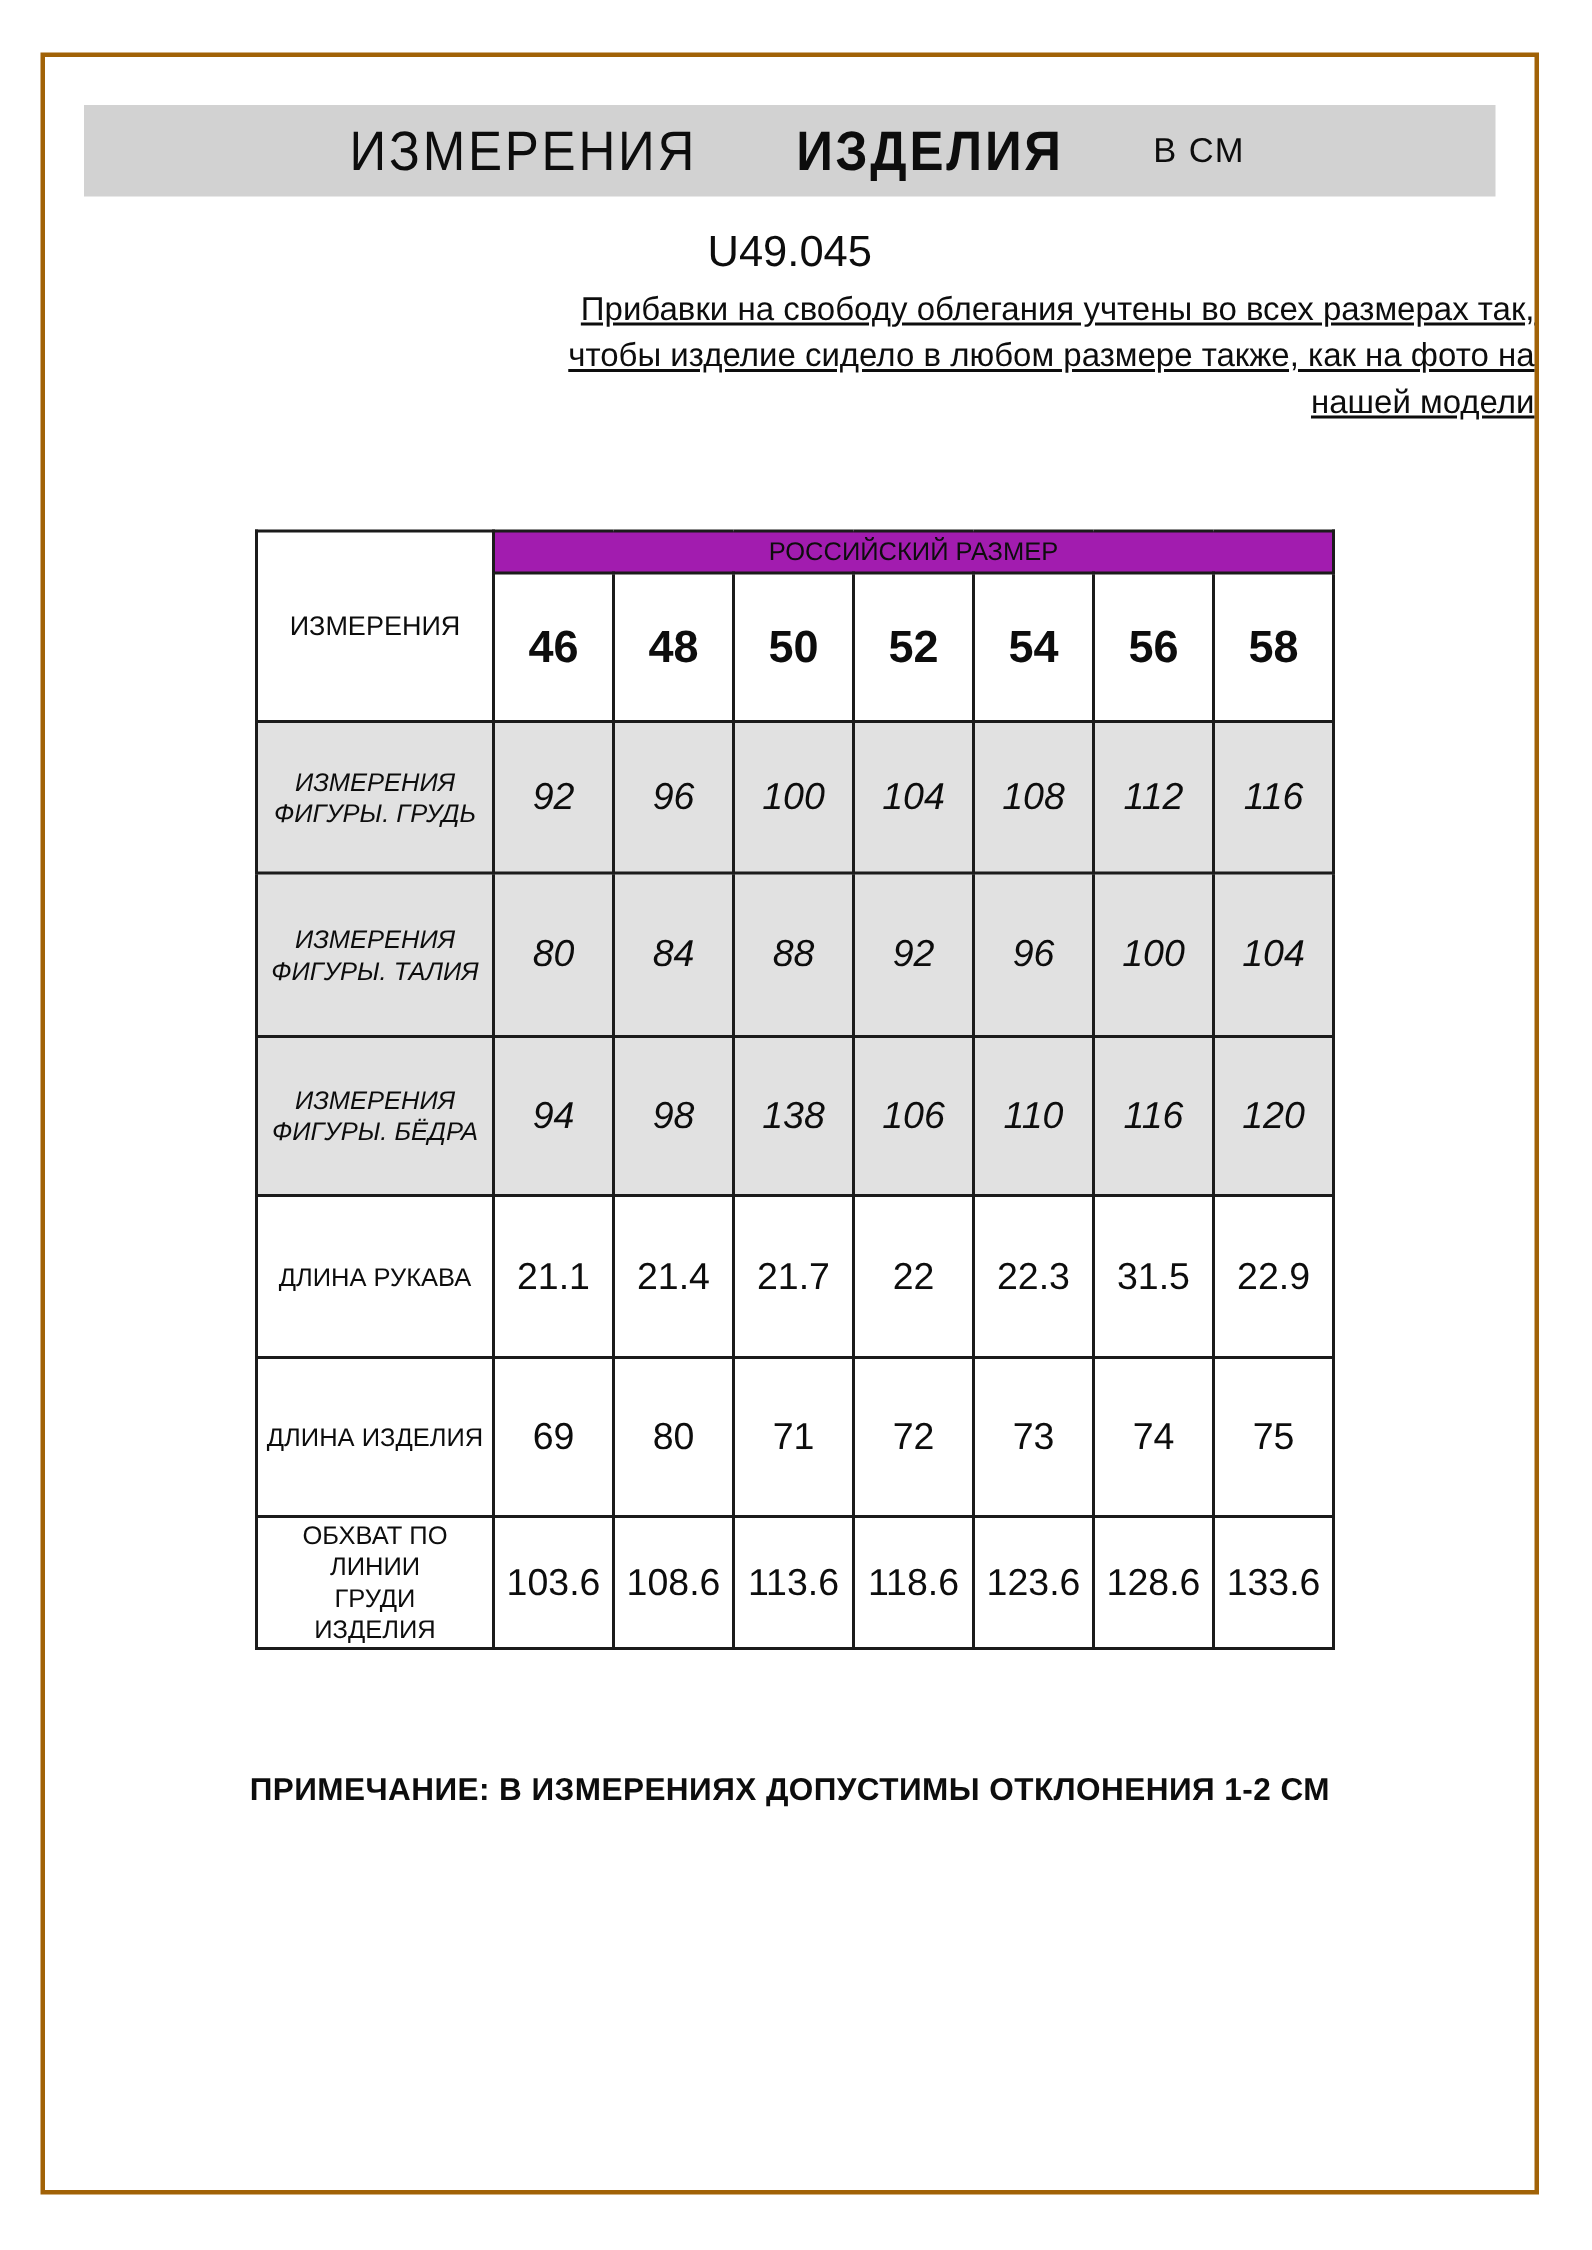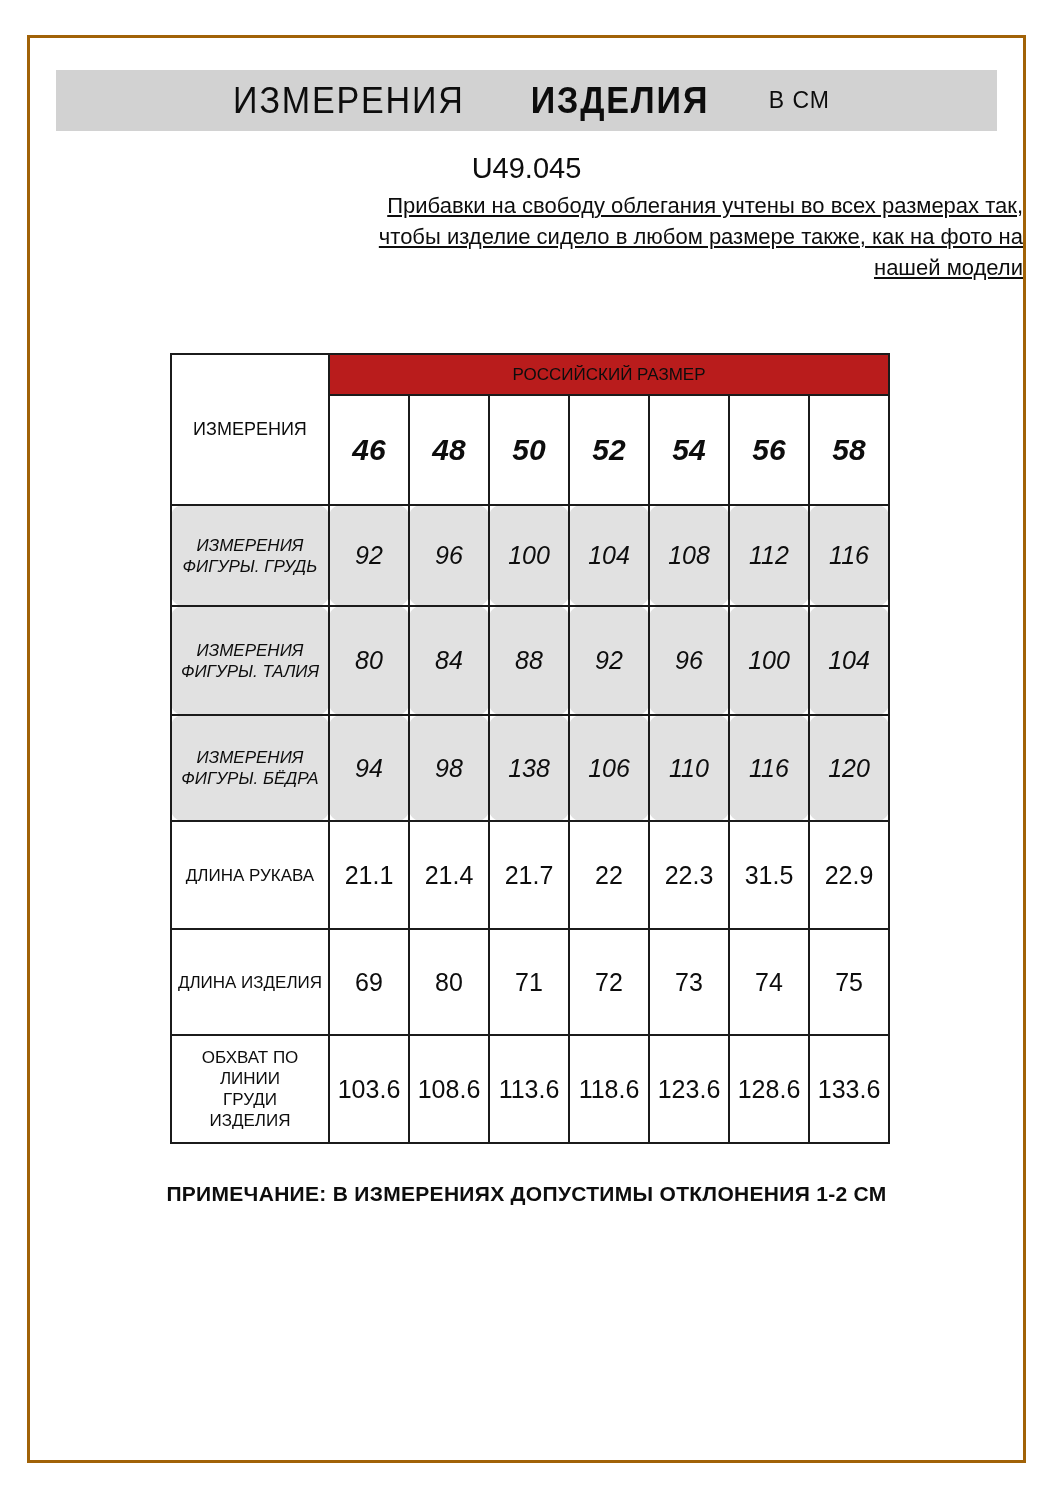--- a/index.html
+++ b/index.html
@@ -93,42 +93,42 @@
   .size-table td {
     border: 2px solid #1b1b1b;
     text-align: center;
     vertical-align: middle;
     padding: 0;
     box-sizing: border-box;
   }
   .measure-hdr { font-size: 18px; background: #ffffff; }
   .size-group-hdr {
     font-size: 17px;
-    height: 41px;
-    background: #b91c1c;
-  }
-  tr.size-row { height: 110px; font-style: italic; }
+    height: 28px;
+    background: #a21caf;
+  }
+  tr.size-row { height: 99px; }
   .size-cell {
     font-size: 30px;
     font-weight: bold;
     background: #ffffff;
   }
   tr.figure td { background: #e1e1e1; }
   tr.product td { background: #ffffff; }
   .lbl { font-size: 17px; line-height: 21px; }
   .lbl span { display: inline-block; padding: 0 4px; }
   .lbl-narrow span { max-width: 118px; }
-  tr.figure .lbl, tr.figure .val { font-style: italic; border-radius: 12px; }
+  tr.figure .lbl, tr.figure .val { font-style: italic; }
   .val { font-size: 25px; margin-top: 44px; }
   tr.r1 { height: 101px; }
   tr.r2 { height: 109px; }
   tr.r3 { height: 106px; }
   tr.r4 { height: 108px; }
   tr.r5 { height: 106px; border-radius: 10px; }
-  tr.r6 { height: 108px; }
+  tr.r6 { height: 88px; }
   
   .note {
     position: absolute;
     left: 0;
     right: 0;
     top: 1144px;
     text-align: center;
     font-size: 21px;
     font-weight: bold;
     letter-spacing: 0.3px;

